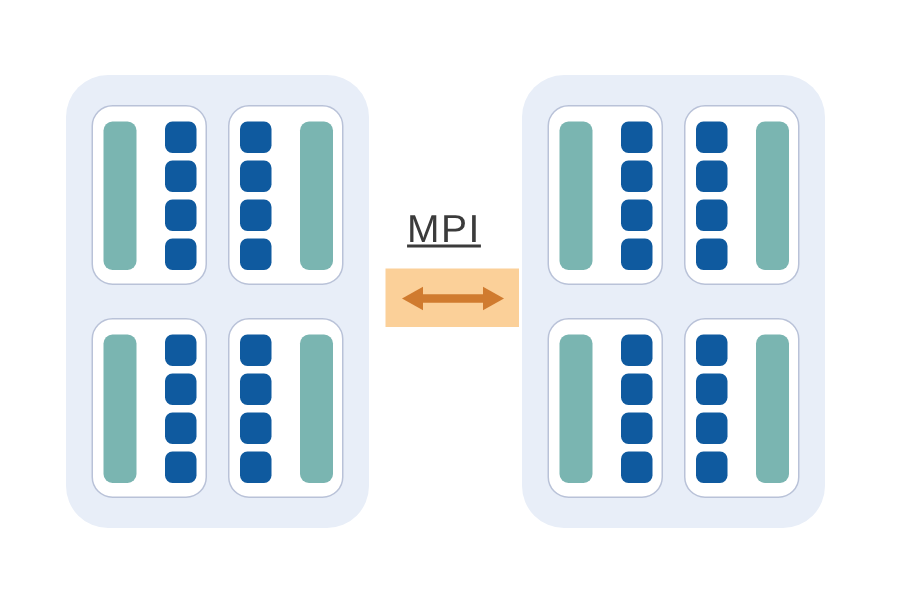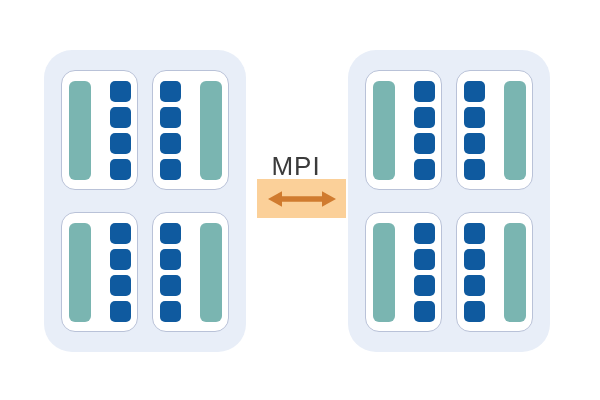--- a/index.html
+++ b/index.html
@@ -49,26 +49,27 @@
     flex: 0 0 auto;
   }
   .core-square {
     width: 21px; height: 21px;
     background: var(--blue-square, #0f5a9f);
     border-radius: 5px;
   }
 
   .mpi-label {
     position: absolute;
-    left: 255px; top: 153px; width: 82px;
+    left: 255px; top: 139px; width: 82px;
     text-align: center;
     font-size: 26px;
     line-height: 26px;
     letter-spacing: 1px;
     color: var(--label-text, #3b3b3b);
+    text-decoration: underline;
   }
   .mpi-box {
     position: absolute;
     left: 257px; top: 179px;
     width: 89px; height: 39px;
     background: var(--mpi-box-bg, #fbd099);
     display: flex; align-items: center; justify-content: center;
   }
   .mpi-box svg { display: block; }
 </style>

